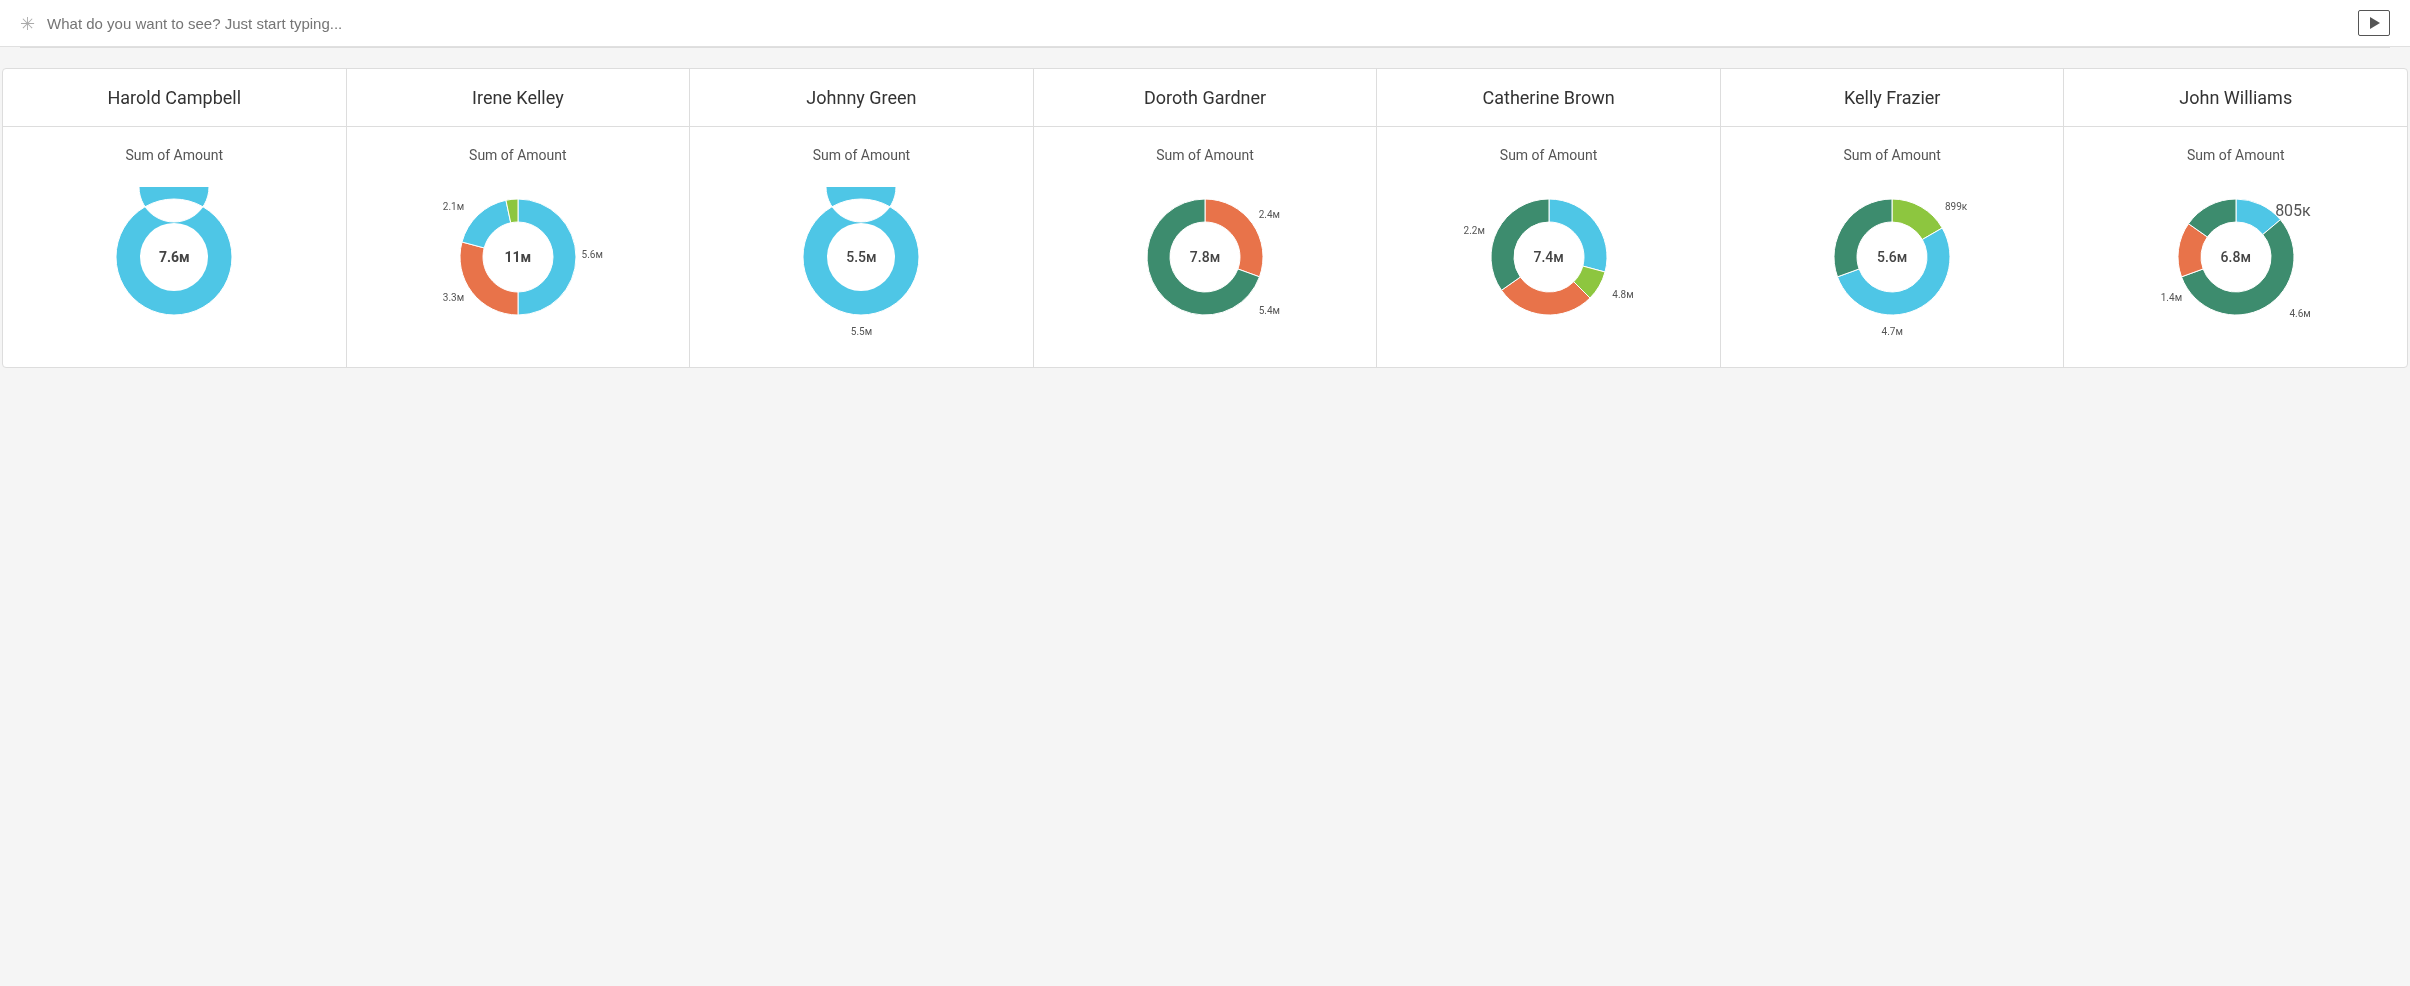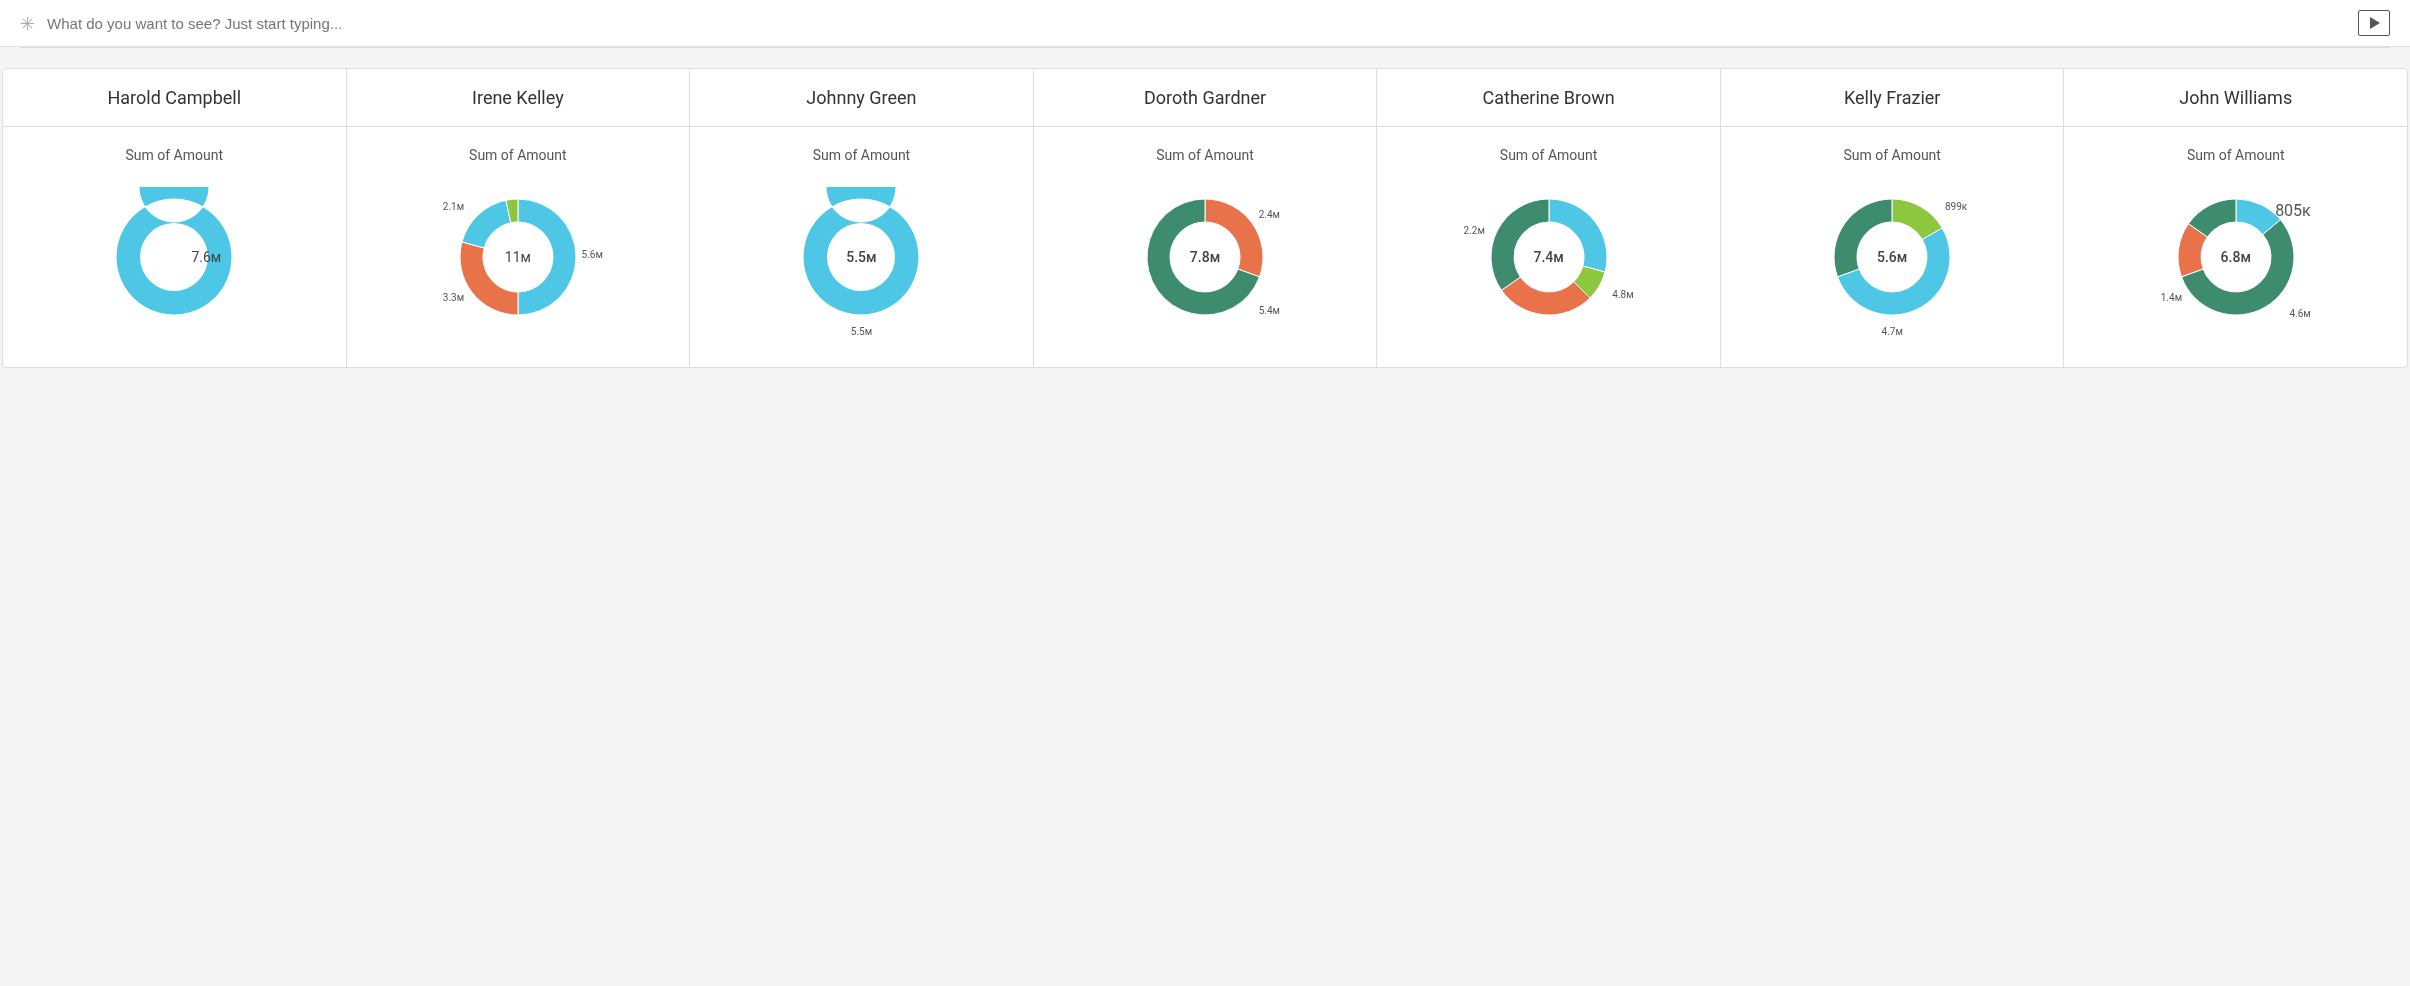--- a/index.html
+++ b/index.html
@@ -121,37 +121,37 @@
   <div class="grid-table" id="grid-table">
   <div class="col">
         <div class="col-header">Harold Campbell</div>
         <div class="col-body">
           <div class="chart-label">Sum of Amount</div>
           <div style="position: relative; width: 160px; height: 160px;">
             <svg width="140" height="140" viewBox="0 0 140 140" style="position: absolute; left: 10px; top: 10px;">
               <path d="M 70 12 A 58 58 0 1 1 69.999 12 Z M 70 35 A 35 35 0 1 0 69.999 35 Z" fill="#4ec6e6" stroke="#fff" stroke-width="1"></path>
               <circle cx="70" cy="70" r="34" fill="#ffffff"></circle>
             </svg>
-            <div style="position: absolute; top: 50%; left: 50%; transform: translate(-50%, -50%); font-size: 14px; font-weight: 400; color: rgb(68, 68, 68); text-align: center; margin-left: 32px;">7.6м</div>
+            <div style="position: absolute; top: 50%; left: 50%; transform: translate(-50%, -50%); font-size: 14px; font-weight: 700; color: rgb(68, 68, 68); text-align: center;">7.6м</div>
           </div>
         </div>
       </div>
       <div class="col">
         <div class="col-header">Irene Kelley</div>
         <div class="col-body">
           <div class="chart-label">Sum of Amount</div>
           <div style="position: relative; width: 160px; height: 160px;">
             <svg width="140" height="140" viewBox="0 0 140 140" style="position: absolute; left: 10px; top: 10px;">
               <path d="M 70 12 A 58 58 0 0 1 70 128 L 70 105 A 35 35 0 0 0 70 35 Z" fill="#4ec6e6" stroke="#fff" stroke-width="1"></path>
               <path d="M 70 128 A 58 58 0 0 1 13.976302075234031 54.98849538405382 L 36.192596079882605 60.941333421411784 A 35 35 0 0 0 70 105 Z" fill="#e8734a" stroke="#fff" stroke-width="1"></path>
               <path d="M 13.976302075234031 54.98849538405382 A 58 58 0 0 1 57.941121932569935 13.267439157439277 L 62.723090821378406 35.76483397431681 A 35 35 0 0 0 36.192596079882605 60.941333421411784 Z" fill="#4ec6e6" stroke="#fff" stroke-width="1"></path>
               <path d="M 57.941121932569935 13.267439157439277 A 58 58 0 0 1 69.99999999999999 12 L 70 35 A 35 35 0 0 0 62.723090821378406 35.76483397431681 Z" fill="#8dc63f" stroke="#fff" stroke-width="1"></path>
               <circle cx="70" cy="70" r="34" fill="#ffffff"></circle>
             </svg>
-            <div style="position: absolute; top: 50%; left: 50%; transform: translate(-50%, -50%); font-size: 14px; font-weight: 400; color: rgb(68, 68, 68); text-align: center;">11м</div>
+            <div style="position: absolute; top: 50%; left: 50%; transform: translate(-50%, -50%); font-size: 14px; font-weight: 700; color: rgb(68, 68, 68); text-align: center;">11м</div>
             <div style="position: absolute; font-size: 10px; color: rgb(85, 85, 85); white-space: nowrap; right: -5px; top: 45%;">5.6м</div>
             <div style="position: absolute; font-size: 10px; color: rgb(85, 85, 85); white-space: nowrap; left: 5px; top: 15%;">2.1м</div>
             <div style="position: absolute; font-size: 10px; color: rgb(85, 85, 85); white-space: nowrap; left: 5px; top: 72%;">3.3м</div>
           </div>
         </div>
       </div>
       <div class="col">
         <div class="col-header">Johnny Green</div>
         <div class="col-body">
           <div class="chart-label">Sum of Amount</div>

